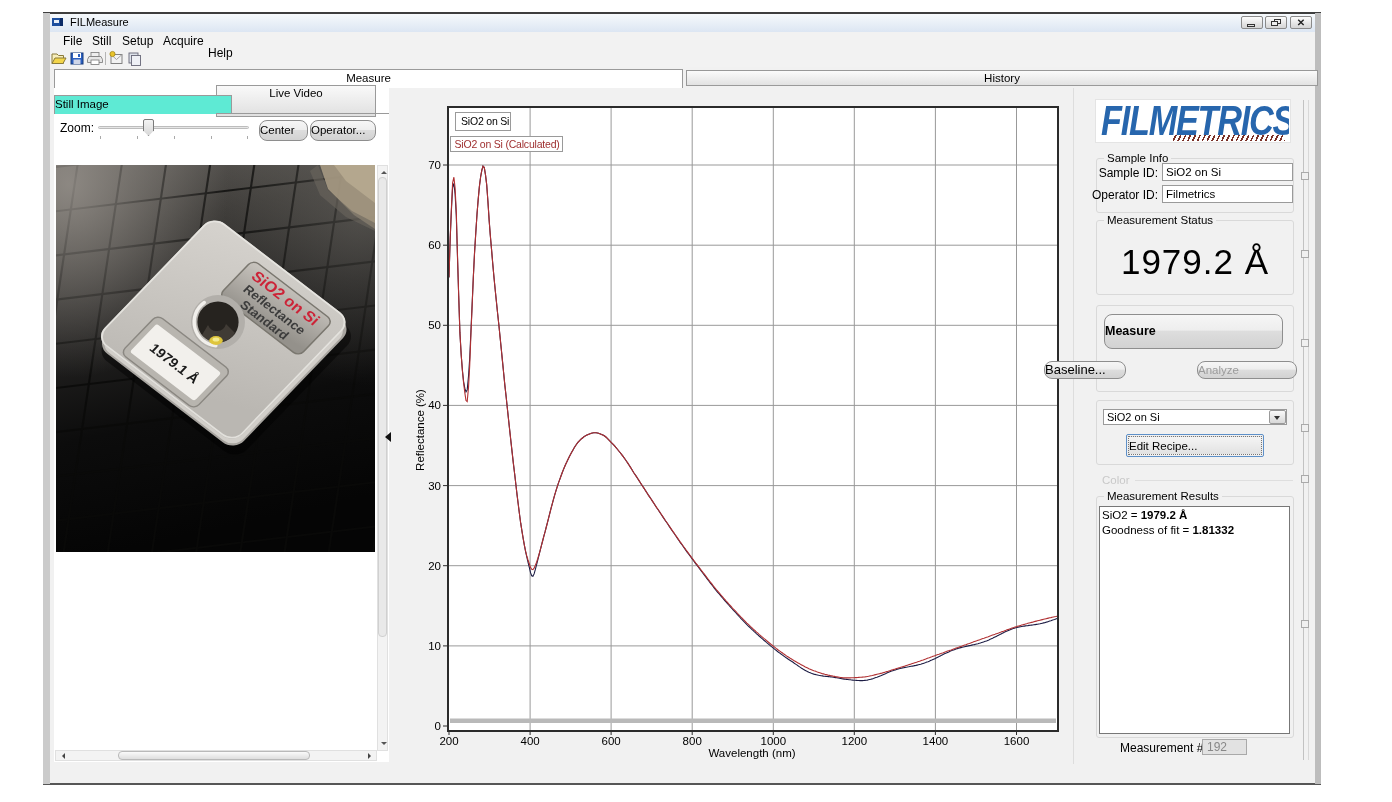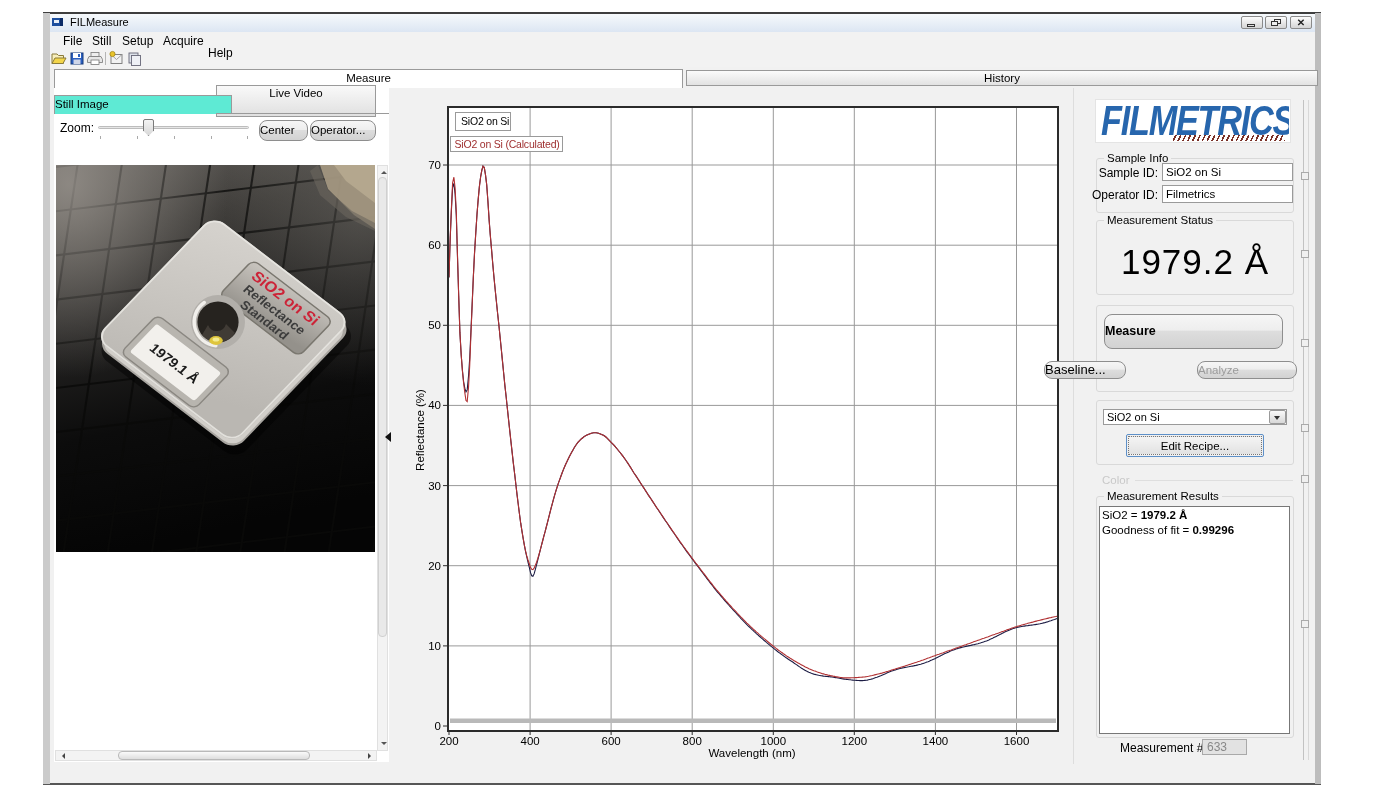--- a/index.html
+++ b/index.html
@@ -257,29 +257,29 @@
 <div class="a" style="left:1096px;top:242px;width:198px;height:44px;font-size:35px;letter-spacing:1px;text-align:center;color:#000">1979.2 Å</div>
 <div class="a grp" style="left:1096px;top:305px;width:198px;height:87px"></div>
 <div class="a btn" style="left:1104px;top:314px;width:179px;height:35px;font-size:12.5px;font-weight:bold;line-height:33px">Measure</div>
 <div class="a btn" style="left:1044px;top:361px;width:82px;height:18px;font-size:13px;line-height:16px">Baseline...</div>
 <div class="a btn" style="left:1197px;top:361px;width:100px;height:18px;font-size:11.5px;line-height:16px;color:#9b9b9b">Analyze</div>
 <div class="a grp" style="left:1096px;top:400px;width:198px;height:65px"></div>
 <div class="a" style="left:1103px;top:409px;width:184px;height:16px;background:#fff;border:1px solid #9a9a9a;font-size:11px;line-height:14px;padding-left:3px">SiO2 on Si</div>
 <div class="a" style="left:1269px;top:410px;width:17px;height:14px;background:linear-gradient(#fafafa,#d8d8d8);border:1px solid #9a9a9a;border-radius:2px"></div>
 <div class="a" style="left:1274px;top:416px;width:0;height:0;border:3.5px solid transparent;border-top:4px solid #333"></div>
 <div class="a" style="left:1126px;top:434px;width:138px;height:23px;border:1px solid #5e90c8;border-radius:2px;background:#f0f0f0"></div>
-<div class="a" style="left:1128px;top:436px;width:134px;height:19px;border:1px dotted #777;background:linear-gradient(#f4f4f4,#e2e2e2);font-size:11.5px;text-align:center;line-height:18px">Edit Recipe...</div>
+<div class="a" style="left:1128px;top:436px;width:134px;height:19px;border:1px dotted #777;background:linear-gradient(#f4f4f4,#e2e2e2);font-size:11.5px;line-height:18px">Edit Recipe...</div>
 <div class="a" style="left:1102px;top:474px;font-size:11.5px;color:#c9c9c9">Color</div>
 <div class="a" style="left:1135px;top:480px;width:158px;height:1px;background:#dedede"></div>
 <div class="a grp" style="left:1096px;top:496px;width:198px;height:242px">
     <span class="grplbl">Measurement Results</span>
   </div>
-<div class="a" style="left:1099px;top:506px;width:191px;height:228px;background:#fff;border:1px solid #777;font-size:11.5px;padding:1px 0 0 2px;line-height:14.5px">SiO2 = <b>1979.2 Å</b><br>Goodness of fit = <b>0.99296</b></div>
+<div class="a" style="left:1099px;top:506px;width:191px;height:228px;background:#fff;border:1px solid #777;font-size:11.5px;padding:1px 0 0 2px;line-height:14.5px">SiO2 = <b>1979.2 Å</b><br>Goodness of fit = <b>1.81332</b></div>
 <div class="a lbl" style="left:1120px;top:741px">Measurement #</div>
-<div class="a" style="left:1202px;top:739px;width:45px;height:16px;background:#e2e2e2;border:1px solid #a9a9a9;font-size:12px;color:#888;line-height:14px;padding-left:4px">633</div>
+<div class="a" style="left:1202px;top:739px;width:45px;height:16px;background:#e2e2e2;border:1px solid #a9a9a9;font-size:12px;color:#888;line-height:14px;padding-left:4px">192</div>
 
 <div class="a" style="left:1303px;top:100px;width:1px;height:660px;background:#c2c2c2"></div>
 <div class="a" style="left:1308px;top:100px;width:1px;height:660px;background:#d8d8d8"></div>
 <div class="a" style="left:1301px;top:172px;width:8px;height:8px;background:#f0f0f0;border:1px solid #aaa"></div>
 <div class="a" style="left:1301px;top:250px;width:8px;height:8px;background:#f0f0f0;border:1px solid #aaa"></div>
 <div class="a" style="left:1301px;top:339px;width:8px;height:8px;background:#f0f0f0;border:1px solid #aaa"></div>
 <div class="a" style="left:1301px;top:424px;width:8px;height:8px;background:#f0f0f0;border:1px solid #aaa"></div>
 <div class="a" style="left:1301px;top:475px;width:8px;height:8px;background:#f0f0f0;border:1px solid #aaa"></div>
 <div class="a" style="left:1301px;top:620px;width:8px;height:8px;background:#f0f0f0;border:1px solid #aaa"></div>
 

